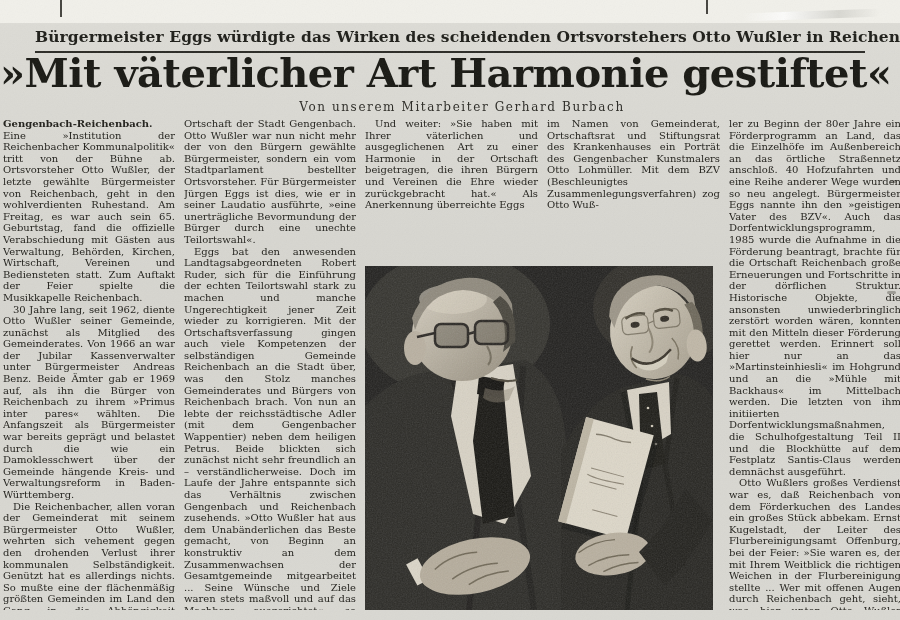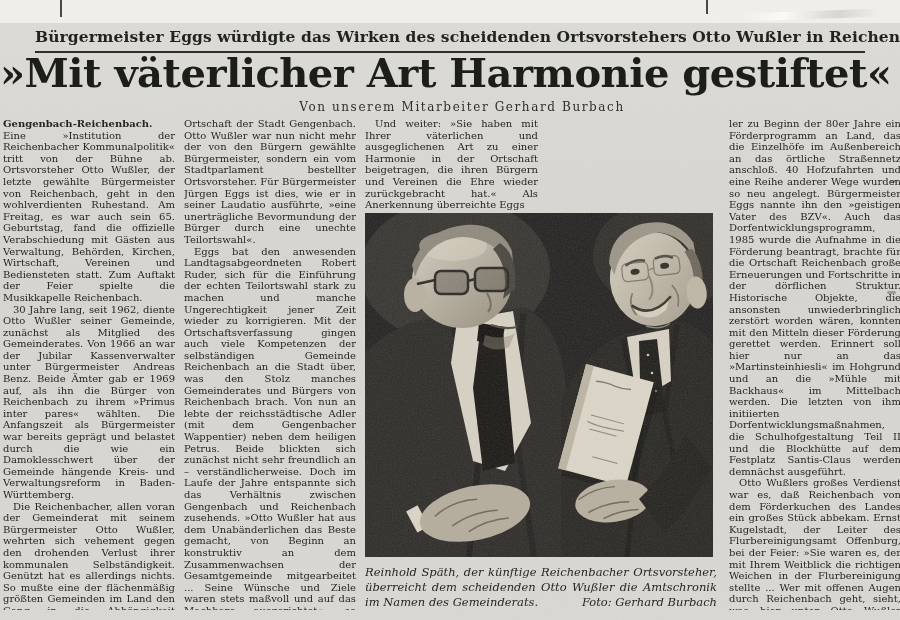--- a/index.html
+++ b/index.html
@@ -77,20 +77,21 @@
     </div>
 
     <div class="col">
       <p>Ortschaft der Stadt Gengenbach. Otto Wußler war nun nicht mehr der von den Bürgern gewählte Bürgermeister, sondern ein vom Stadtparlament bestellter Ortsvorsteher. Für Bürgermeister Jürgen Eggs ist dies, wie er in seiner Laudatio ausführte, »eine unerträgliche Bevormundung der Bürger durch eine unechte Teilortswahl«.</p>
       <p class="ind">Eggs bat den anwesenden Landtagsabgeordneten Robert Ruder, sich für die Einführung der echten Teilortswahl stark zu machen und manche Ungerechtigkeit jener Zeit wieder zu korrigieren. Mit der Ortschaftsverfassung gingen auch viele Kompetenzen der selbständigen Gemeinde Reichenbach an die Stadt über, was den Stolz manches Gemeinderates und Bürgers von Reichenbach brach. Von nun an lebte der reichsstädtische Adler (mit dem Gengenbacher Wappentier) neben dem heiligen Petrus. Beide blickten sich zunächst nicht sehr freundlich an – verständlicherweise. Doch im Laufe der Jahre entspannte sich das Verhältnis zwischen Gengenbach und Reichenbach zusehends. »Otto Wußler hat aus dem Unabänderlichen das Beste gemacht, von Beginn an konstruktiv an dem Zusammenwachsen der Gesamtgemeinde mitgearbeitet ... Seine Wünsche und Ziele waren stets maßvoll und auf das Machbare ausgerichtet«, so Bürgermeister Eggs.</p>
     </div>
 
     <div class="col-mid">
       <div class="mini-cols">
         <p class="ind">Und weiter: »Sie haben mit Ihrer väterlichen und ausgeglichenen Art zu einer Harmonie in der Ortschaft beigetragen, die ihren Bürgern und Vereinen die Ehre wieder zurückgebracht hat.« Als Anerkennung überreichte Eggs</p>
+        <p>im Namen von Gemeinderat, Ortschaftsrat und Stiftungsrat des Krankenhauses ein Porträt des Gengenbacher Kunstmalers Otto Lohmüller. Mit dem BZV (Beschleunigtes Zusammenlegungsverfahren) zog Otto Wuß-</p>
       </div>
 
       <div class="photo">
         <svg viewBox="0 0 348 344" width="348" height="344" xmlns="http://www.w3.org/2000/svg">
           <defs>
             <linearGradient id="faceL" x1="0" y1="0" x2="1" y2="1">
               <stop offset="0" stop-color="#d6cfc0"></stop>
                 <stop offset="1" stop-color="#948c7c"></stop>
             </linearGradient>
             <linearGradient id="faceR" x1="0" y1="0" x2="1" y2="1">
@@ -177,24 +178,20 @@
           <g transform="rotate(-8 248 288)">
             <ellipse cx="248" cy="288" rx="38" ry="21" fill="#b8af9e"></ellipse>
             <path d="M214,282 q18,-10 38,-8 M222,296 q20,-8 42,-5 M236,304 q18,-6 36,-4" stroke="#6e6654" stroke-width="1.4" fill="none"></path>
           </g>
           <path d="M320,222 Q302,260 274,286 L300,320 Q332,286 347,254 Z" fill="#1e1d19"></path>
 
           <rect width="348" height="344" filter="url(#grain)" opacity=".16"></rect>
         </svg>
       </div>
 
-      <div class="caption">
-        <span>Reinhold Späth, der künftige Reichenbacher Ortsvorsteher, überreicht dem scheidenden Otto Wußler die Amtschronik im Namen des Gemeinderats.</span>
-        <span class="credit">Foto: Gerhard Burbach</span>
-      </div>
     </div>
 
     <div class="col">
       <p>ler zu Beginn der 80er Jahre ein Förderprogramm an Land, das die Einzelhöfe im Außenbereich an das örtliche Straßennetz anschloß. 40 Hofzufahrten und eine Reihe anderer Wege wurden so neu angelegt. Bürgermeister Eggs nannte ihn den »geistigen Vater des BZV«. Auch das Dorfentwicklungsprogramm, 1985 wurde die Aufnahme in die Förderung beantragt, brachte für die Ortschaft Reichenbach große Erneuerungen und Fortschritte in der dörflichen Struktur. Historische Objekte, die ansonsten unwiederbringlich zerstört worden wären, konnten mit den Mitteln dieser Förderung gerettet werden. Erinnert soll hier nur an das »Martinsteinhiesli« im Hohgrund und an die »Mühle mit Backhaus« im Mittelbach werden. Die letzten von ihm initiierten Dorfentwicklungsmaßnahmen, die Schulhofgestaltung Teil II und die Blockhütte auf dem Festplatz Santis-Claus werden demnächst ausgeführt.</p>
       <p class="ind">Otto Wußlers großes Verdienst war es, daß Reichenbach von dem Förderkuchen des Landes ein großes Stück abbekam. Ernst Kugelstadt, der Leiter des Flurbereinigungsamt Offenburg, bei der Feier: »Sie waren es, der mit Ihrem Weitblick die richtigen Weichen in der Flurbereinigung stellte ... Wer mit offenen Augen durch Reichenbach geht, sieht, was hier unter Otto Wußler geleistet worden ist.«</p>
     </div>
 
   </div>
 
   <svg class="noise-overlay" width="900" height="620" xmlns="http://www.w3.org/2000/svg">

